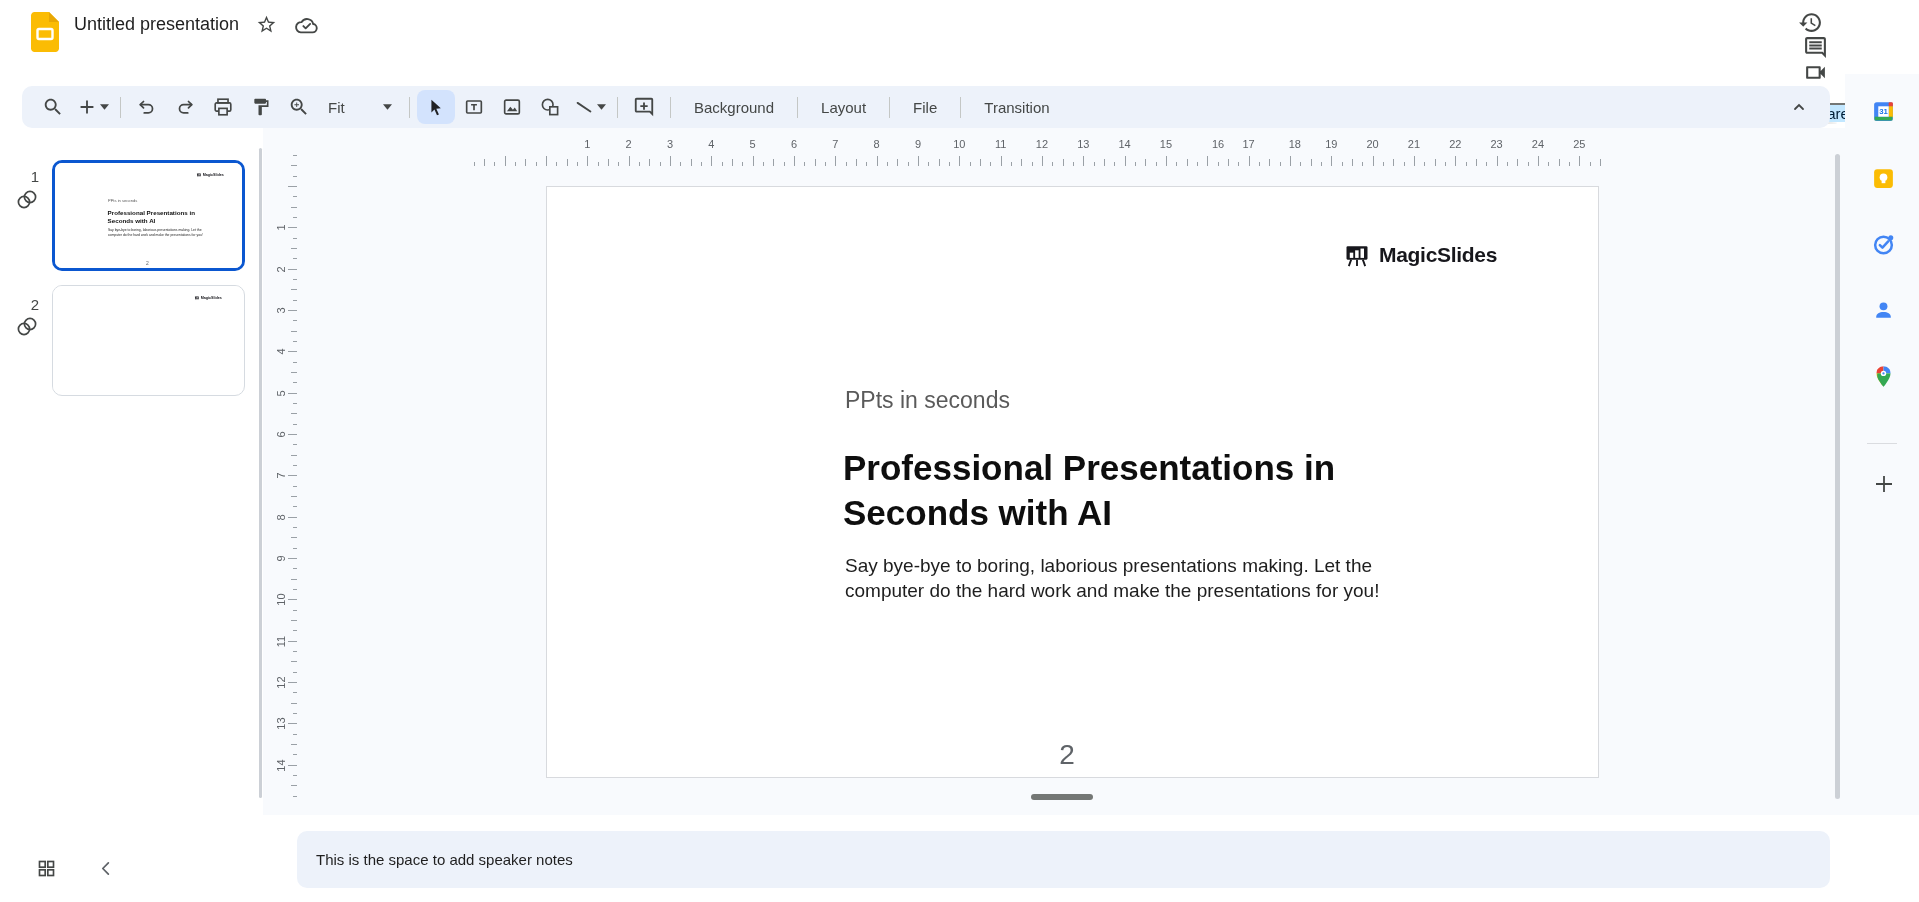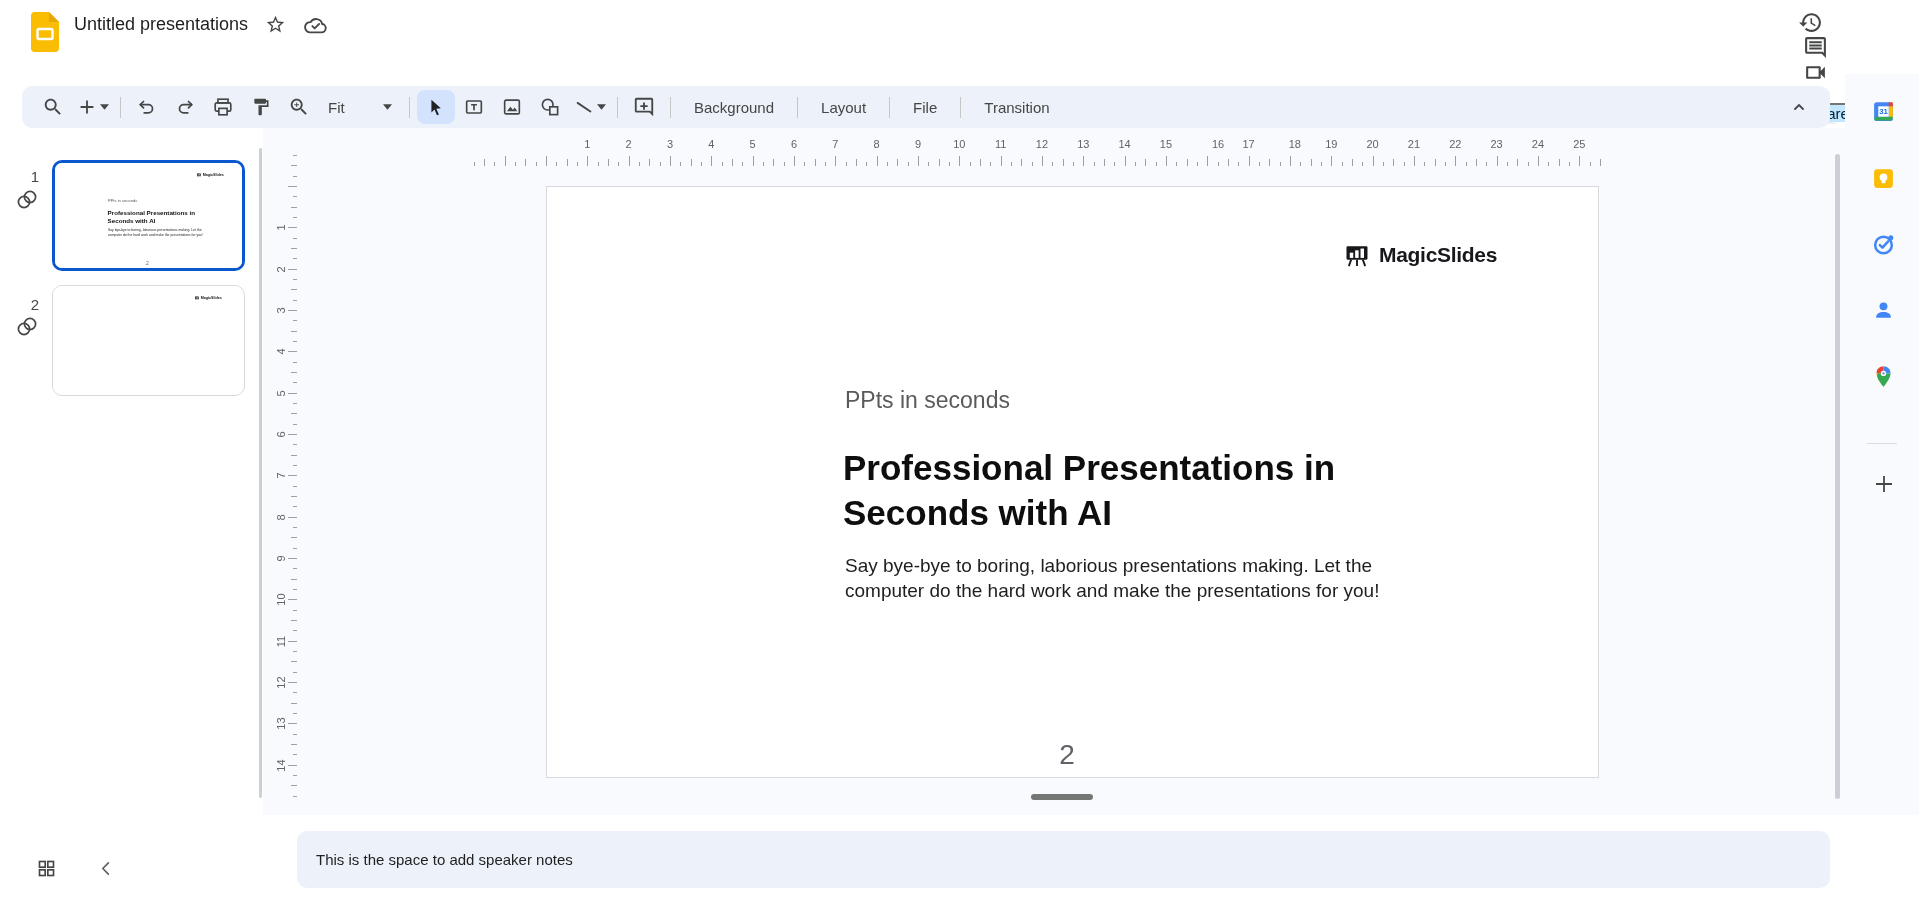--- a/index.html
+++ b/index.html
@@ -88,21 +88,21 @@
 
   <div class="header">
     <div class="app-logo">
       <svg width="30" height="40" viewBox="0 0 30 40">
         <path d="M19 0H4.5C2.6 0 1 1.6 1 3.5v33C1 38.4 2.6 40 4.5 40h21c1.9 0 3.5-1.6 3.5-3.5V10L19 0z" fill="#fbbc04"></path>
         <path d="M19 0l10 10H19z" fill="#e8a704"></path>
         <rect x="7.5" y="17" width="15" height="10" rx="1.5" fill="none" stroke="#fff" stroke-width="2.4"></rect>
       </svg>
     </div>
     <div class="title-row">
-      <span class="doc-title">Untitled presentations</span>
+      <span class="doc-title">Untitled presentation</span>
       <span class="hdr-ic">
         <svg width="21" height="21" viewBox="0 0 24 24" fill="#444746">
             <path d="M22 9.24l-7.19-.62L12 2 9.19 8.63 2 9.24l5.46 4.73L5.82 21 12 17.27 18.18 21l-1.63-7.03L22 9.24zM12 15.4l-3.76 2.27 1-4.28-3.32-2.88 4.38-.38L12 6.1l1.71 4.04 4.38.38-3.32 2.88 1 4.28L12 15.4z"></path>
           </svg>
       </span>
       <span class="hdr-ic">
         <svg width="25" height="21" viewBox="0 0 24 20" fill="none" stroke="#444746" stroke-width="1.8">
           <path d="M6.5 17.5h11.3a4 4 0 0 0 .6-7.96A6 6 0 0 0 7.3 7.72 4.6 4.6 0 0 0 6.5 17.5z"></path>
           <polyline points="9,11.5 11.2,13.7 15.5,9.4" stroke-linecap="round" stroke-linejoin="round"></polyline>
         </svg>

